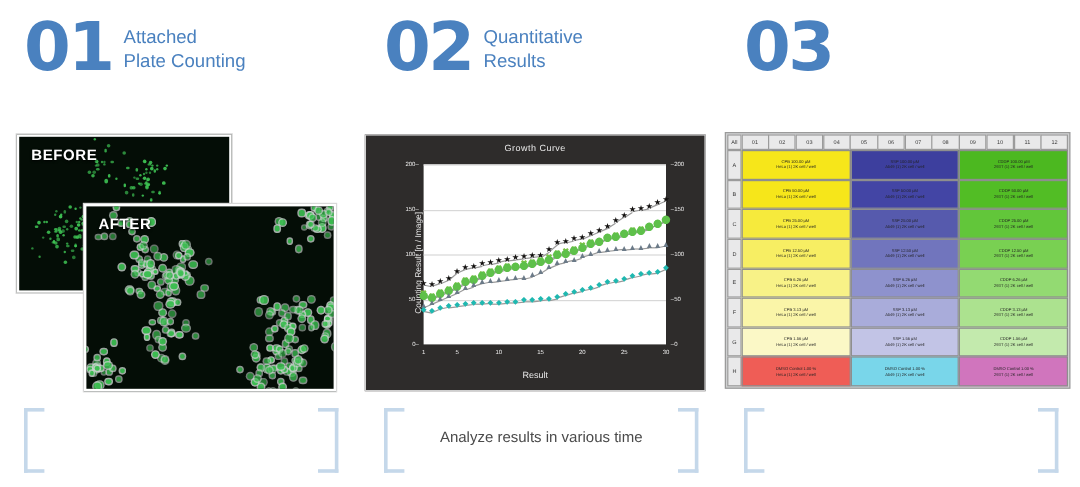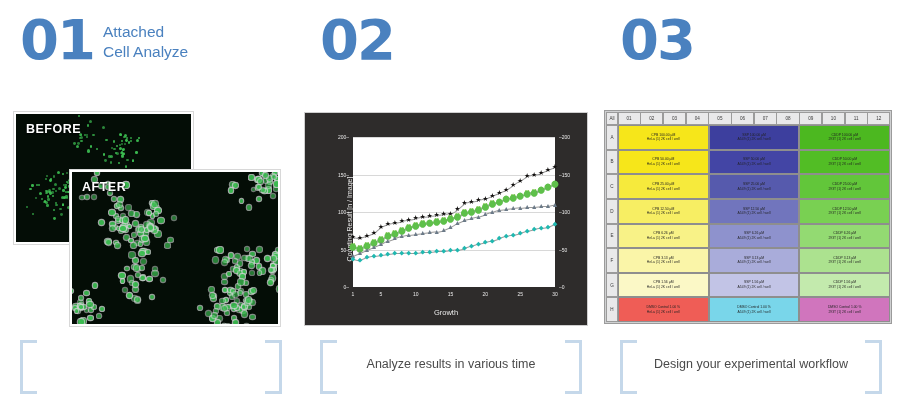--- a/index.html
+++ b/index.html
@@ -141,21 +141,21 @@
   .well .l2{opacity:.95;}
 </style>
 </head>
 <body>
 
 <div class="panel" id="panel-1">
 
   <div class="head">
     <div class="num">01</div>
     <div class="title">Attached
-Cell Analyze</div>
+Plate Counting</div>
   </div>
 
   <div class="micro-wrap">
 
     <div class="micro" id="micro-before">
       <div class="lbl">BEFORE</div>
       <div id="cells-before">
           <div class="cell" style="left:119.2px;top:37.1px;width:2.6px;height:2.6px;opacity:0.95"></div>
           <div class="cell" style="left:105.9px;top:37.5px;width:3.2px;height:3.2px;opacity:0.68"></div>
           <div class="cell" style="left:112.1px;top:58.8px;width:2.0px;height:2.0px;opacity:0.75"></div>
@@ -640,23 +640,26 @@
   <div class="caption">
     <div class="br l"></div>
     <div class="br r"></div>
   </div>
 </div>
 
 <div class="panel" id="panel-2">
 
   <div class="head">
     <div class="num">02</div>
+    <div class="title">Quantitative
+Results</div>
   </div>
 
   <div class="chart-box">
+    <div class="chart-title">Growth Curve</div>
     <div class="ylabel">Counting Result [n / Image]</div>
     <div class="plot" id="plot-area">
         <div class="ytick" style="top:150.0px">0–</div>
         <div class="gridline" style="top:112.5px"></div>
         <div class="ytick" style="top:112.5px">50–</div>
         <div class="gridline" style="top:75.0px"></div>
         <div class="ytick" style="top:75.0px">100–</div>
         <div class="gridline" style="top:37.5px"></div>
         <div class="ytick" style="top:37.5px">150–</div>
         <div class="gridline" style="top:0.0px"></div>
@@ -962,21 +965,21 @@
         <div class="mk dia" style="left:146.3px;top:101.3px;color:#1fb8b0">⬥</div>
         <div class="mk dia" style="left:153.2px;top:99.0px;color:#1fb8b0">⬥</div>
         <div class="mk dia" style="left:160.2px;top:97.5px;color:#1fb8b0">⬥</div>
         <div class="mk dia" style="left:167.2px;top:96.0px;color:#1fb8b0">⬥</div>
         <div class="mk dia" style="left:174.1px;top:93.8px;color:#1fb8b0">⬥</div>
         <div class="mk dia" style="left:181.1px;top:92.3px;color:#1fb8b0">⬥</div>
         <div class="mk dia" style="left:188.1px;top:90.8px;color:#1fb8b0">⬥</div>
         <div class="mk dia" style="left:195.0px;top:90.0px;color:#1fb8b0">⬥</div>
         <div class="mk dia" style="left:202.0px;top:87.0px;color:#1fb8b0">⬥</div>
       </div>
-    <div class="xlabel">Growth</div>
+    <div class="xlabel">Result</div>
   </div>
 
   <div class="caption">
     <div class="br l"></div>
     <div class="ctext">Analyze results in various time</div>
     <div class="br r"></div>
   </div>
 </div>
 
 <div class="panel" id="panel-3">
@@ -1120,16 +1123,15 @@
           <div class="well" style="flex:4;background:#d075bd">
             <div class="l1">DMSO Control 1.00 %</div>
             <div class="l2">293T (1) 2K cell / well</div>
           </div>
         </div>
       </div>
   </div>
 
   <div class="caption">
     <div class="br l"></div>
-    <div class="ctext">Design your experimental workflow</div>
     <div class="br r"></div>
   </div>
 </div>
 
 </body></html>

